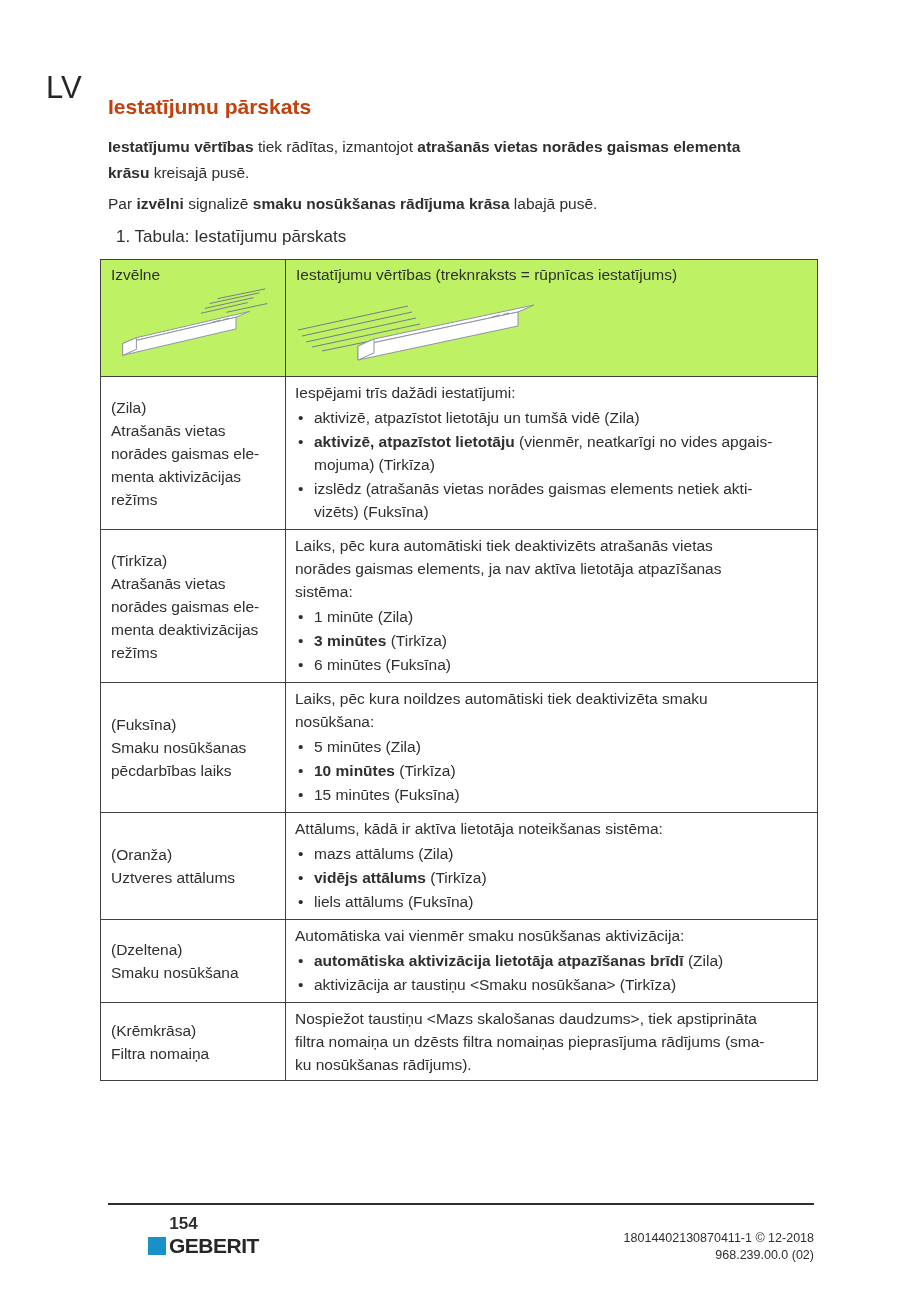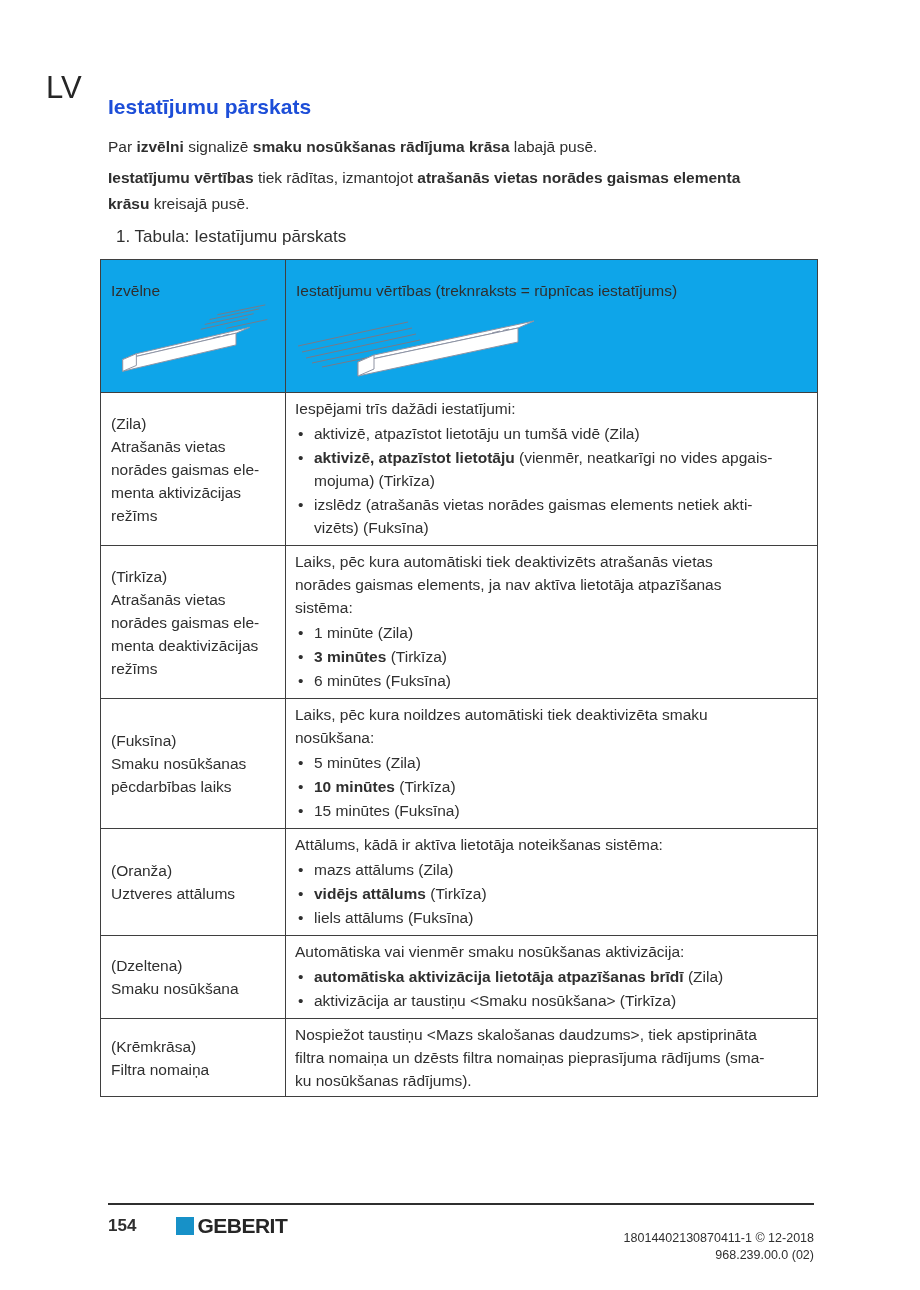--- a/index.html
+++ b/index.html
@@ -3,74 +3,74 @@
 <meta charset="utf-8">
 <style>
   html,body{margin:0;padding:0;}
   body{
     width:920px;height:1290px;background:#ffffff;position:relative;
     font-family:"Liberation Sans",sans-serif;color:#2f2f2f;
     -webkit-font-smoothing:antialiased;
   }
   .lang-code{position:absolute;left:46px;top:70px;font-size:31px;color:#262626;}
   .content{margin-left:108px;width:706px;padding-top:95px;}
-  h1.page-title{font-size:21px;font-weight:bold;margin:0 0 15px 0;color:#1d4ed8;}
+  h1.page-title{font-size:21px;font-weight:bold;margin:0 0 15px 0;color:#c2410c;}
   p.para{font-size:15.5px;line-height:26px;margin:0 0 5px 0;white-space:pre-line;}
   .b{font-weight:bold;}
   p.table-caption{font-size:17px;margin:10px 0 12px 8px;}
 
   table.settings-table{
     border-collapse:collapse;table-layout:fixed;
     width:718px;margin-left:-8px;
   }
   .settings-table th,.settings-table td{
     border:1.5px solid #3f3f3f;
   }
   .settings-table col.c1{width:185px;}
   thead th{
-    background:#0ea5e9;font-weight:normal;text-align:left;vertical-align:top;
-    padding:22px 10px 2px 10px;font-size:15.5px;height:106px;
+    background:#bef264;font-weight:normal;text-align:left;vertical-align:top;
+    padding:6px 10px 2px 10px;font-size:15.5px;height:106px;
   }
   .th-img{margin-top:2px;}
   td{font-size:15.5px;line-height:23px;}
   td.menu-cell{vertical-align:middle;padding:6px 8px 6px 10px;white-space:pre-line;}
   td.value-cell{vertical-align:top;padding:4px 10px 4px 9px;}
   .value-intro{white-space:pre-line;}
   ul.bullets{list-style:none;margin:2px 0 2px 0;padding:0;}
   ul.bullets li{display:flex;margin:1px 0;}
   .dot{flex:none;width:16px;padding-left:3px;}
   .btxt{white-space:pre-line;}
 
   .footer{
     position:absolute;left:108px;top:1203px;width:706px;
     border-top:2px solid #2f2f2f;padding-top:9px;
     display:flex;justify-content:space-between;align-items:flex-start;
   }
-  .footer-left{display:flex;align-items:center;}
+  .footer-left{display:flex;align-items:center;flex-direction:column;}
   .page-num{font-weight:bold;font-size:17px;}
   .brand{display:flex;align-items:center;margin-left:40px;}
   .brand-square{width:18px;height:18px;background:#1791c8;margin-right:3px;}
   .brand-text{font-weight:bold;font-size:21px;letter-spacing:-0.5px;color:#262626;}
   .doc-info{text-align:right;font-size:12.5px;line-height:17px;color:#2f2f2f;margin-top:16px;}
 
   svg .face{fill:#ffffff;stroke:#8e93a3;stroke-width:1;}
   svg .ray{stroke:#767b89;stroke-width:1;fill:none;}
   svg .mark{stroke:#8e93a3;stroke-width:1;fill:none;}
 </style>
 </head>
 <body>
 
 <div class="lang-code">LV</div>
 
 <div class="content">
   <h1 class="page-title">Iestatījumu pārskats</h1>
 
-  <p class="para"><span>Par </span><span class="b">izvēlni</span><span> signalizē </span><span class="b">smaku nosūkšanas rādījuma krāsa</span><span> labajā pusē.</span></p>
   <p class="para"><span class="b">Iestatījumu vērtības</span><span> tiek rādītas, izmantojot </span><span class="b">atrašanās vietas norādes gaismas elementa
 krāsu</span><span> kreisajā pusē.</span></p>
+  <p class="para"><span>Par </span><span class="b">izvēlni</span><span> signalizē </span><span class="b">smaku nosūkšanas rādījuma krāsa</span><span> labajā pusē.</span></p>
 
   <p class="table-caption">1. Tabula: Iestatījumu pārskats</p>
 
   <table class="settings-table">
     <colgroup>
         <col class="c1">
         <col class="c2">
       </colgroup>
     <thead>
       <tr>

